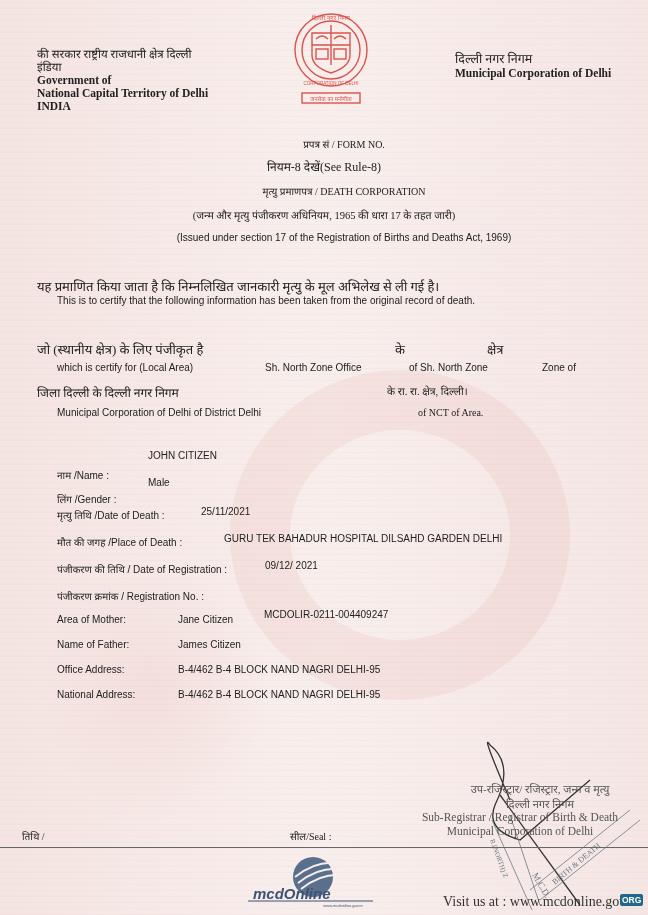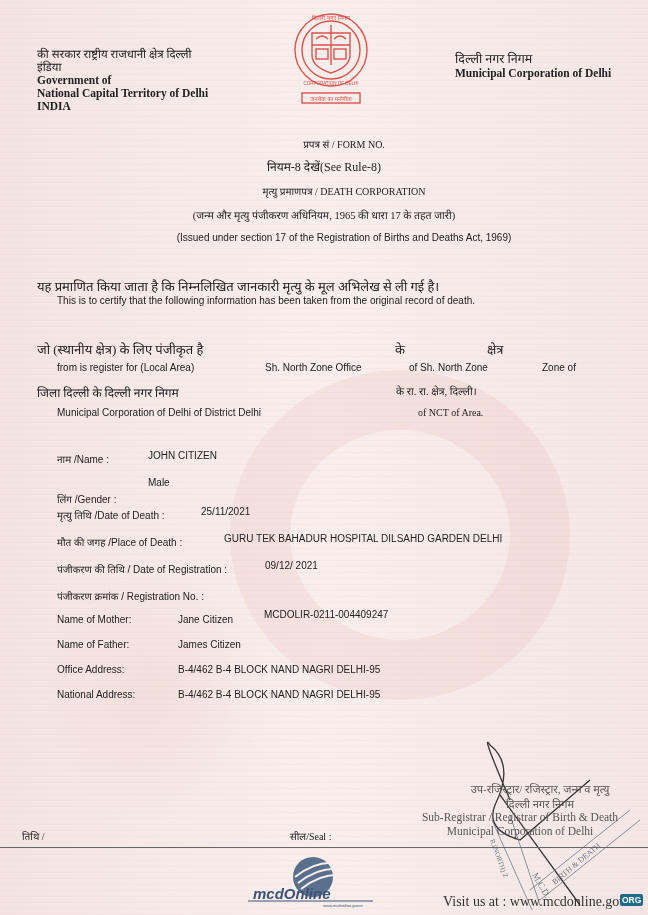--- a/index.html
+++ b/index.html
@@ -90,48 +90,48 @@
 <div class="abs center serif t10" style="top:184px">मृत्यु प्रमाणपत्र / DEATH CORPORATION</div>
 <div class="abs center serif" style="top:208px; font-size:10.5px">(जन्म और मृत्यु पंजीकरण अधिनियम, 1965 की धारा 17 के तहत जारी)</div>
 <div class="abs center t10" style="top:232px">(Issued under section 17 of the Registration of Births and Deaths Act, 1969)</div>
 
 <div class="abs serif t9" style="left:37px; top:277px">यह प्रमाणित किया जाता है कि निम्नलिखित जानकारी मृत्यु के मूल अभिलेख से ली गई है।</div>
 <div class="abs t10" style="left:37px; top:295px">This is to certify that the following information has been taken from the original record of death.</div>
 
 <div class="abs serif t9" style="left:37px; top:340px">जो (स्थानीय क्षेत्र) के लिए पंजीकृत है</div>
 <div class="abs serif t9" style="left:395px; top:340px">के</div>
 <div class="abs serif t9" style="left:487px; top:340px">क्षेत्र</div>
-<div class="abs t10" style="left:37px; top:362px">from is register for (Local Area)</div>
+<div class="abs t10" style="left:37px; top:362px">which is certify for (Local Area)</div>
 <div class="abs t10" style="left:245px; top:362px">Sh. North Zone Office</div>
 <div class="abs t10" style="left:389px; top:362px">of  Sh. North Zone</div>
 <div class="abs t10" style="left:522px; top:362px">Zone of</div>
 <div class="abs serif" style="left:37px; top:384px; font-size:12px">जिला दिल्ली के दिल्ली नगर निगम</div>
-<div class="abs serif" style="left:396px; top:384px; font-size:10.5px">के रा. रा. क्षेत्र, दिल्ली।</div>
+<div class="abs serif" style="left:387px; top:384px; font-size:10.5px">के रा. रा. क्षेत्र, दिल्ली।</div>
 <div class="abs t10" style="left:37px; top:407px">Municipal Corporation of Delhi of District Delhi</div>
 <div class="abs serif t10" style="left:398px; top:407px">of NCT of Area.</div>
 
-<div class="abs t10" style="left:37px; top:452px">नाम /Name :</div>
+<div class="abs t10" style="left:37px; top:468px">नाम /Name :</div>
 <div class="abs t10" style="left:128px; top:450px">JOHN CITIZEN</div>
 
 <div class="abs t10" style="left:37px; top:492px">लिंग /Gender :</div>
 <div class="abs t10" style="left:128px; top:477px">Male</div>
 
 <div class="abs t10" style="left:37px; top:508px">मृत्यु तिथि /Date of Death :</div>
 <div class="abs t10" style="left:181px; top:506px">25/11/2021</div>
 
 <div class="abs t10" style="left:37px; top:535px">मौत की जगह /Place of Death :</div>
 <div class="abs t10" style="left:204px; top:533px">GURU TEK BAHADUR HOSPITAL DILSAHD GARDEN DELHI</div>
 
 <div class="abs t10" style="left:37px; top:562px">पंजीकरण की तिथि / Date of Registration :</div>
 <div class="abs t10" style="left:245px; top:560px">09/12/ 2021</div>
 
 <div class="abs t10" style="left:37px; top:589px">पंजीकरण क्रमांक / Registration No. :</div>
 <div class="abs t10" style="left:244px; top:609px">MCDOLIR-0211-004409247</div>
 
-<div class="abs t10" style="left:37px; top:614px">Name of Mother:</div>
+<div class="abs t10" style="left:37px; top:614px">Area of Mother:</div>
 <div class="abs t10" style="left:158px; top:614px">Jane Citizen</div>
 
 <div class="abs t10" style="left:37px; top:639px">Name of Father:</div>
 <div class="abs t10" style="left:158px; top:639px">James Citizen</div>
 
 <div class="abs t10" style="left:37px; top:664px">Office Address:</div>
 <div class="abs t10" style="left:158px; top:664px">B-4/462 B-4 BLOCK NAND NAGRI DELHI-95</div>
 
 <div class="abs t10" style="left:37px; top:689px">National Address:</div>
 <div class="abs t10" style="left:158px; top:689px">B-4/462 B-4 BLOCK NAND NAGRI DELHI-95</div>

